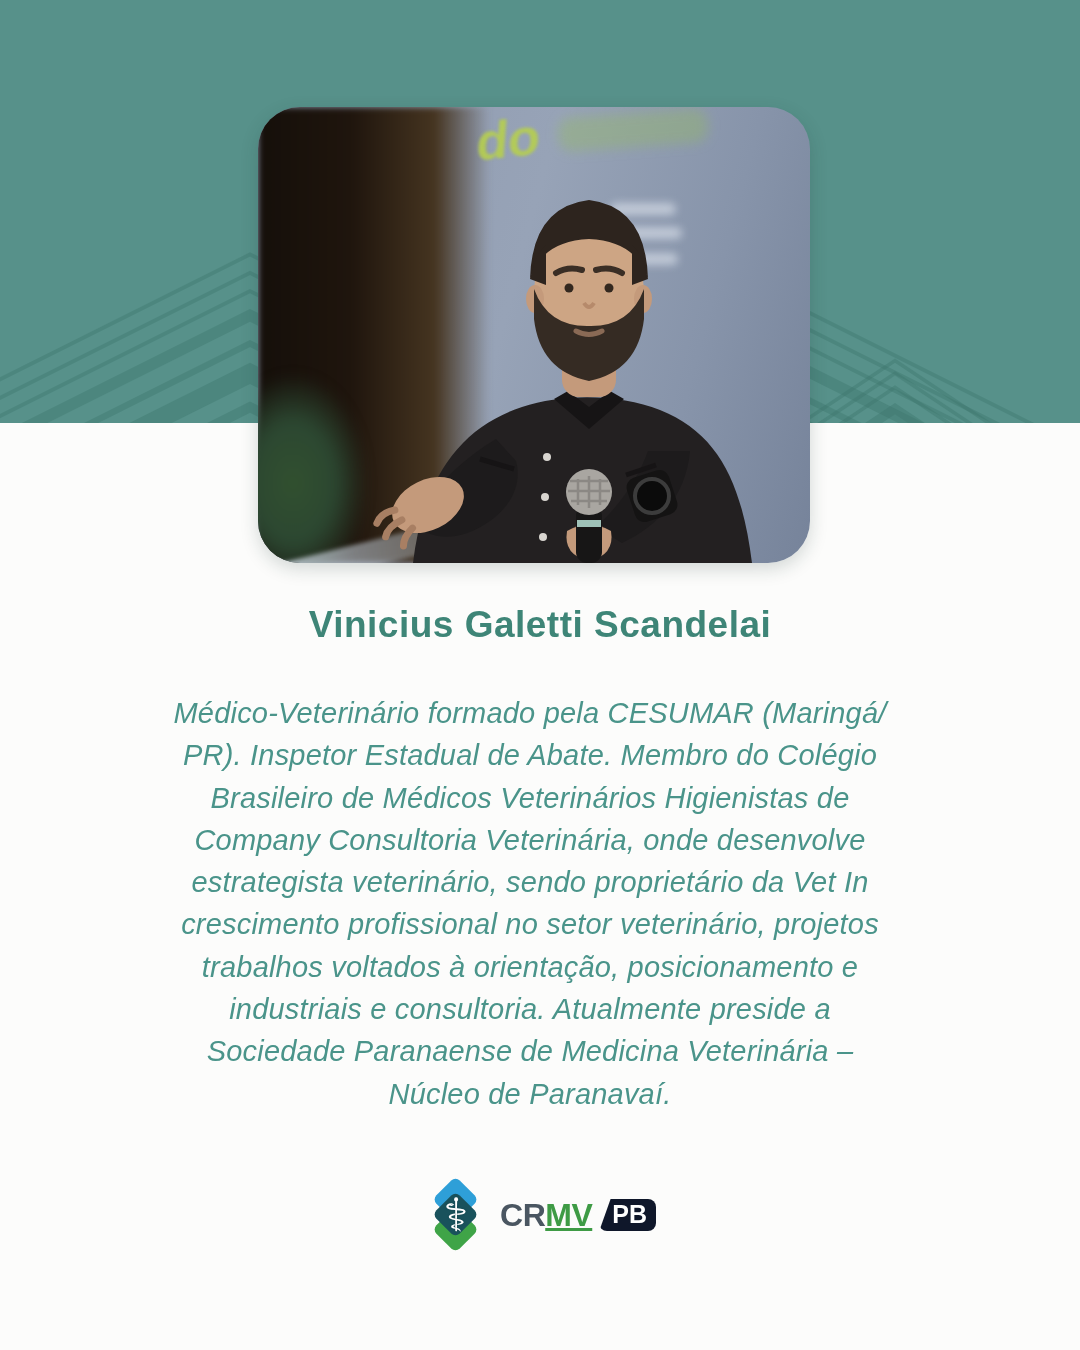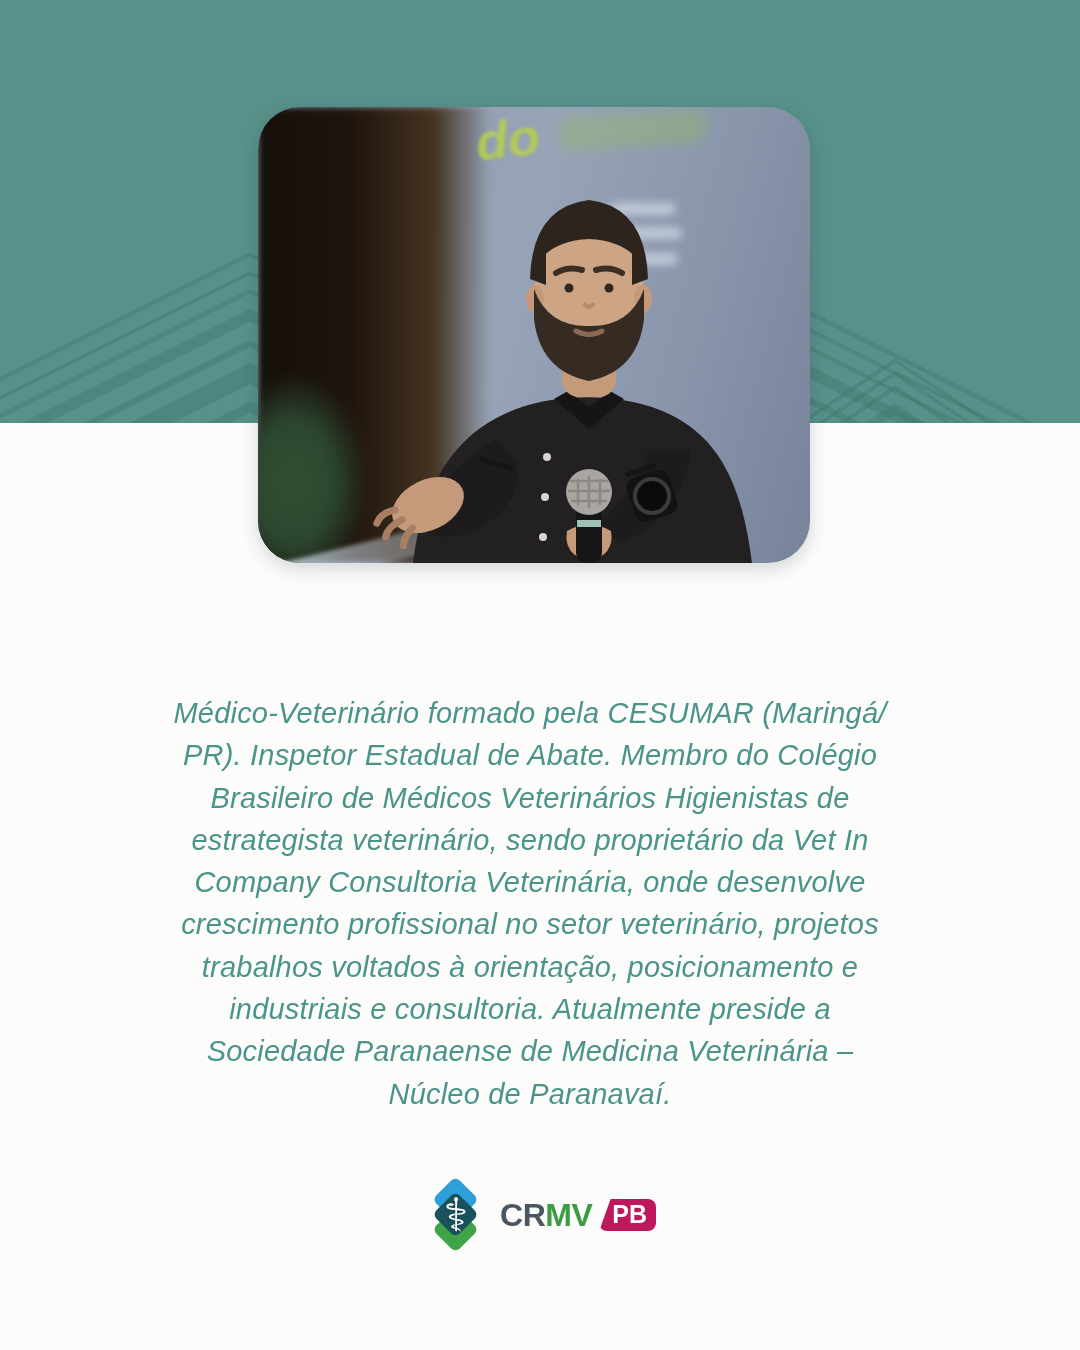--- a/index.html
+++ b/index.html
@@ -72,23 +72,23 @@
   .d-dark {top:18px;background:#19525C;z-index:3;}
   .d-green{top:33px;background:#3FA447;z-index:2;}
   .staff{
     position:absolute;left:0;top:0;width:100%;height:100%;z-index:4;
     display:flex;align-items:center;justify-content:center;
     color:#ffffff;font-size:46px;line-height:1;text-shadow:0 0 2px rgba(10,50,55,.35);
   }
   .logo-text{display:flex;flex-direction:column;align-items:center;}
   .logo-word{display:flex;align-items:flex-start;font-weight:800;font-size:32px;letter-spacing:-.5px;line-height:1;}
   .logo-word .cr{color:#4A5661;}
-  .logo-word .mv{color:#3E9B45;}
+  .logo-word .mv{color:#3E9B45;text-decoration:underline;}
   .pb-badge{
-    display:inline-block;margin-left:7px;background:#be185d;color:#fff;
+    display:inline-block;margin-left:7px;background:#0f172a;color:#fff;
     font-size:25px;font-weight:800;letter-spacing:0;
     padding:3px 9px 4px 13px;border-radius:8px;
     clip-path:polygon(20% 0,100% 0,100% 100%,0 100%);
   }
   .logo-sub{
     margin-top:4px;text-align:center;color:#4A5661;
     font-size:10.3px;font-weight:700;line-height:1.32;letter-spacing:.1px;
   }
 </style>
 </head>
@@ -183,27 +183,28 @@
 
       <path d="M309 424 q22 -13 44 0 q4 24 -22 30 q-26 -6 -22 -30 z" fill="#c49a7b"></path>
       <rect x="318" y="398" width="26" height="58" rx="11" fill="#171616"></rect>
       <rect x="319" y="413" width="24" height="7" fill="#9fc2b8"></rect>
       <circle cx="331" cy="385" r="23" fill="#a9a6a1"></circle>
       <path d="M312 374 h38 M310 384 h42 M313 394 h36" stroke="#8b8884" stroke-width="2.5"></path>
       <path d="M320 372 v26 M331 369 v32 M342 372 v26" stroke="#8b8884" stroke-width="2.5"></path>
     </svg>
   </div>
 
+  <div class="title">Vinicius Galetti Scandelai</div>
 
   <div class="bio">
     <div>Médico-Veterinário formado pela CESUMAR (Maringá/</div>
     <div>PR). Inspetor Estadual de Abate. Membro do Colégio</div>
     <div>Brasileiro de Médicos Veterinários Higienistas de</div>
+    <div>Company Consultoria Veterinária, onde desenvolve</div>
     <div>estrategista veterinário, sendo proprietário da Vet In</div>
-    <div>Company Consultoria Veterinária, onde desenvolve</div>
     <div>crescimento profissional no setor veterinário, projetos</div>
     <div>trabalhos voltados à orientação, posicionamento e</div>
     <div>industriais e consultoria. Atualmente preside a</div>
     <div>Sociedade Paranaense de Medicina Veterinária –</div>
     <div>Núcleo de Paranavaí.</div>
   </div>
 
   <div class="logo-row">
     <div class="emblem">
       <span class="diamond d-blue"></span>

